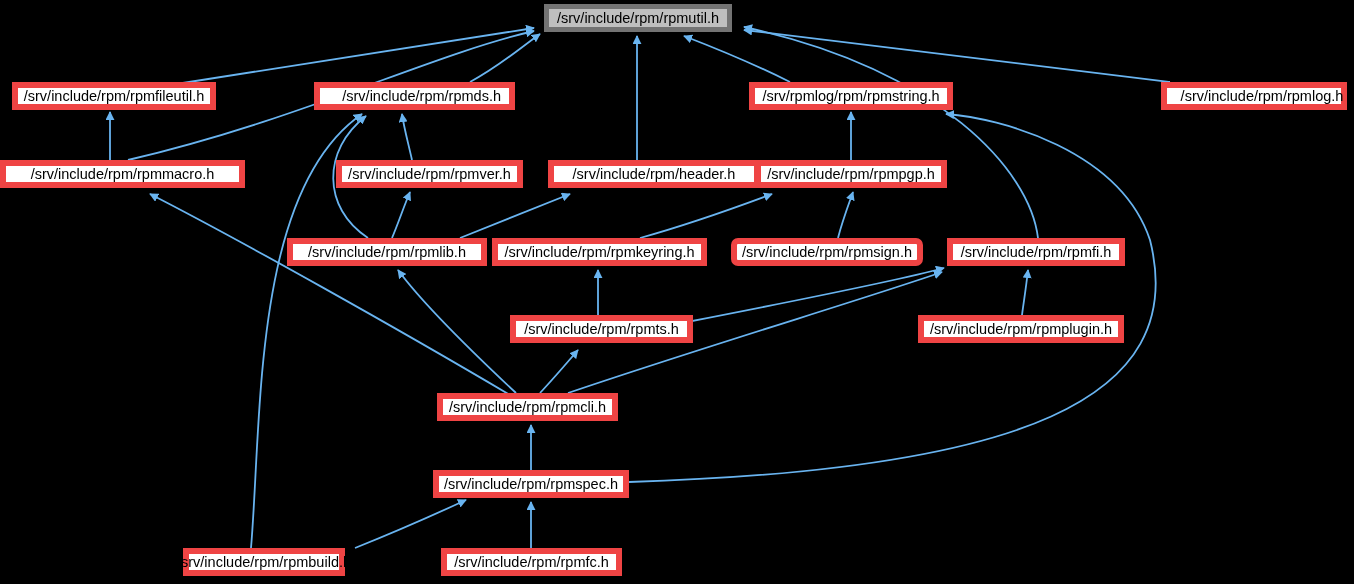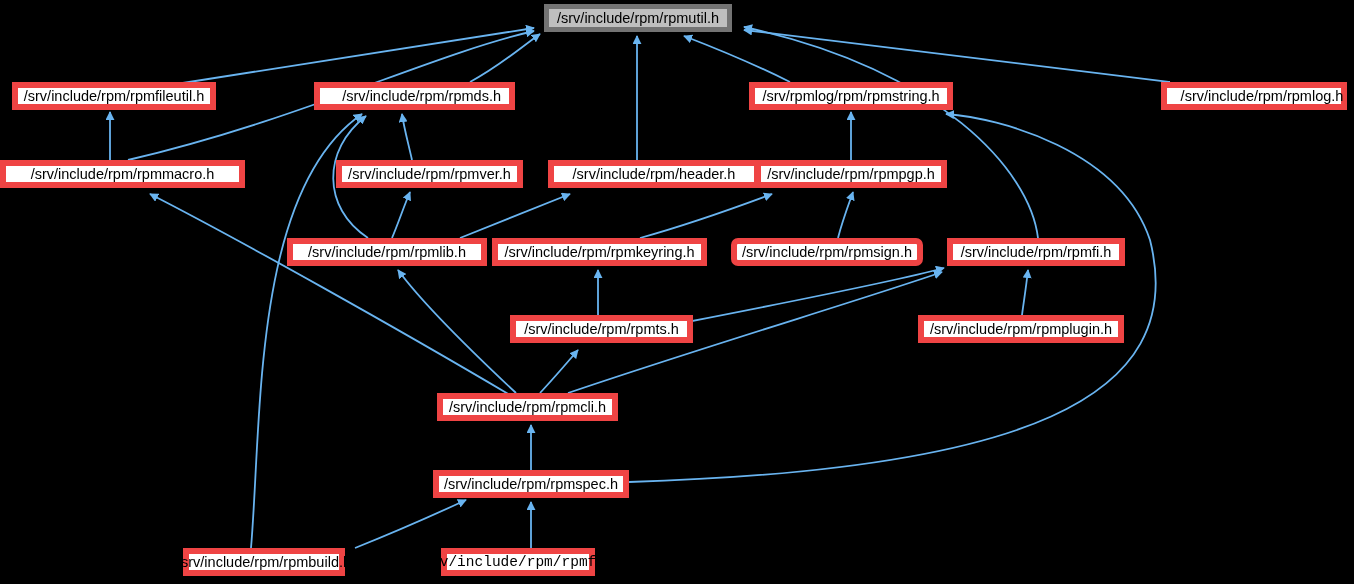--- a/index.html
+++ b/index.html
@@ -120,17 +120,17 @@
       </div>
       <div class="node" style="left: 437px; top: 393px; width: 181px;">
         <span class="lbl">/srv/include/rpm/rpmcli.h</span>
       </div>
       <div class="node" style="left: 433px; top: 470px; width: 196px;">
         <span class="lbl">/srv/include/rpm/rpmspec.h</span>
       </div>
       <div class="node" style="left: 183px; top: 548px; width: 162px;">
         <span class="lbl">/srv/include/rpm/rpmbuild.h</span>
       </div>
-      <div class="node" style="left: 441px; top: 548px; width: 154px; font-family: Liberation Mono, monospace;">
+      <div class="node" style="left: 441px; top: 548px; width: 181px;">
         <span class="lbl">/srv/include/rpm/rpmfc.h</span>
       </div>
     </div>
 </div>
 
 </body></html>

